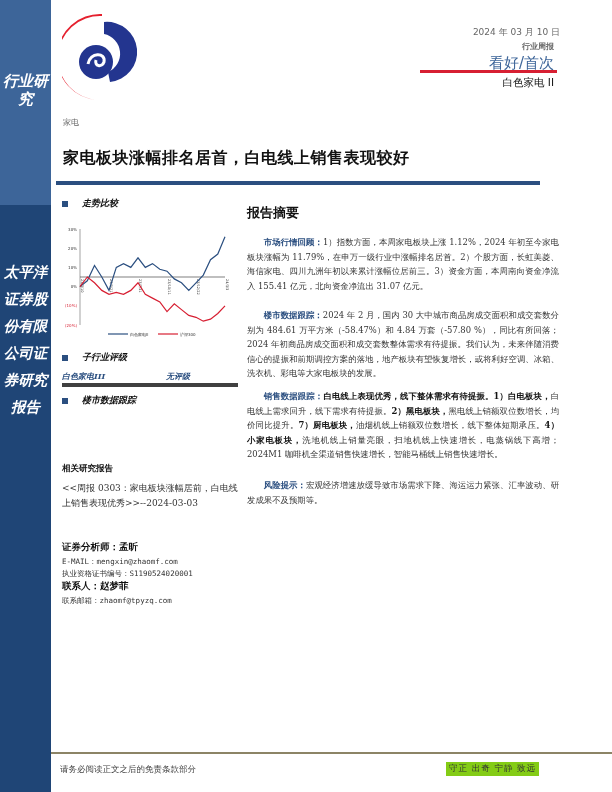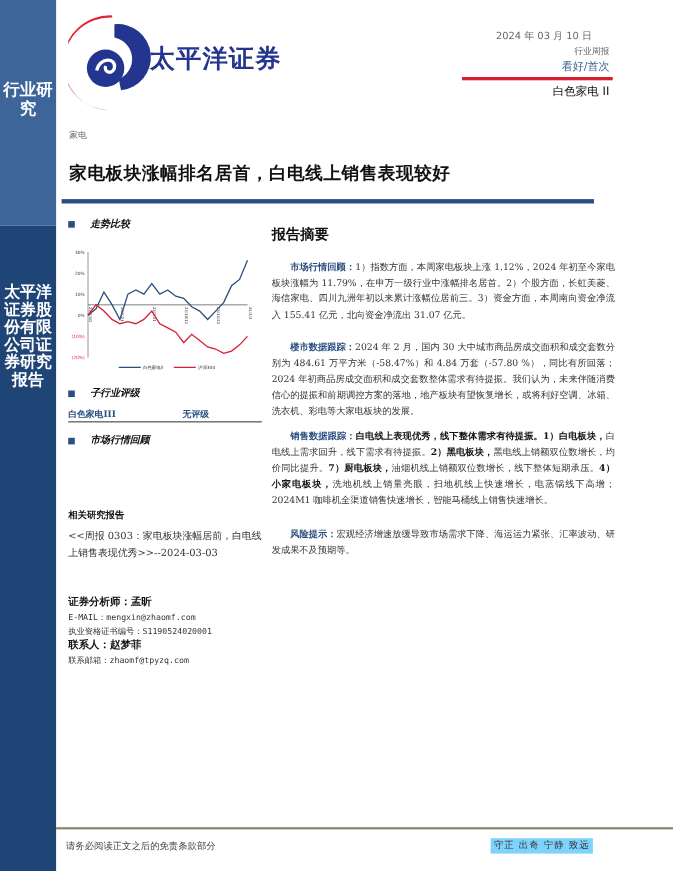--- a/index.html
+++ b/index.html
@@ -1,64 +1,63 @@
 <!DOCTYPE html>
 <html><head>
 <meta charset="utf-8">
 <style>
   html,body{margin:0;padding:0;}
   body{width:612px;height:792px;position:relative;background:#fff;font-family:"DejaVu Serif",serif;color:#222;overflow:hidden;}
   .sidebar-top{position:absolute;left:0;top:0;width:51px;height:205px;background:#3d6599;}
   .sidebar-bot{position:absolute;left:0;top:205px;width:51px;height:587px;background:#1f4576;}
-  .vtext{position:absolute;left:0;width:51px;text-align:center;color:#fff;font-weight:bold;font-size:15px;line-height:18px;word-break:break-all;}
+  .vtext{position:absolute;left:0;width:51px;text-align:center;color:#fff;font-weight:bold;font-size:15px;line-height:18px;word-break:break-all;font-style:italic;}
   .logo{position:absolute;left:62px;top:12px;width:200px;height:90px;}
   .logo-cn{position:absolute;left:136px;top:38px;font-family:"DejaVu Sans",sans-serif;font-weight:bold;color:#23358f;font-size:23px;letter-spacing:1px;}
   .logo-en{position:absolute;left:136px;top:68px;font-family:"DejaVu Sans",sans-serif;color:#23358f;font-size:10.5px;letter-spacing:1.4px;}
-  .hdr-date{position:absolute;right:74px;top:26px;font-family:"DejaVu Sans",sans-serif;font-size:9px;color:#666;}
-  .hdr-type{position:absolute;right:58px;top:41px;font-family:"DejaVu Sans",sans-serif;font-size:8px;color:#666;}
-  .hdr-rating{position:absolute;right:58px;top:54px;font-family:"DejaVu Sans",sans-serif;font-size:10px;color:#3d6599;}
+  .hdr-date{position:absolute;right:52px;top:26px;font-family:"DejaVu Sans",sans-serif;font-size:9px;color:#666;}
+  .hdr-type{position:absolute;right:58px;top:41px;font-family:"DejaVu Sans",sans-serif;font-size:8px;color:#666;font-weight:bold;}
+  .hdr-rating{position:absolute;right:58px;top:54px;font-family:"DejaVu Sans",sans-serif;font-size:15px;color:#3d6599;}
   .hdr-redline{position:absolute;left:420px;top:70px;width:137px;height:3px;background:#d71f32;}
   .hdr-sector{position:absolute;right:58px;top:76px;font-family:"DejaVu Sans",sans-serif;font-size:10.5px;color:#111;}
   .breadcrumb{position:absolute;left:63px;top:117px;font-family:"DejaVu Sans",sans-serif;font-size:8px;color:#666;}
   .title{position:absolute;left:63px;top:148px;font-size:16px;font-weight:bold;color:#111;letter-spacing:0.5px;}
   .title-bar{position:absolute;left:56px;top:181px;width:484px;height:4px;background:#2b4f80;}
   .sec-h{position:absolute;left:62px;font-size:9px;font-weight:bold;font-style:italic;color:#111;}
   .sec-h .sq{display:inline-block;width:6px;height:6px;background:#2b4f80;margin-right:14px;vertical-align:middle;}
   .chart{position:absolute;left:60px;top:222px;width:172px;height:120px;}
-  .rating-row{position:absolute;left:62px;top:371px;width:176px;height:12px;border-bottom:1px solid #404040;font-size:8px;font-weight:bold;color:#2b4f80;}
+  .rating-row{position:absolute;left:62px;top:371px;width:176px;height:12px;border-bottom:4px solid #404040;font-size:8px;font-weight:bold;font-style:italic;color:#2b4f80;}
   .rating-row .c1{position:absolute;left:0;top:0;}
   .rating-row .c2{position:absolute;left:104px;top:0;}
   .related-h{position:absolute;left:62px;top:463px;font-size:8.5px;font-weight:bold;color:#111;}
   .related-body{position:absolute;left:62px;top:481px;width:176px;font-size:9px;line-height:15px;color:#333;}
   .analyst{position:absolute;left:62px;font-family:"DejaVu Sans Mono",monospace;font-size:7.5px;color:#333;}
   .analyst.b{font-family:"DejaVu Serif",serif;font-weight:bold;font-size:9.5px;color:#111;}
   .summary-h{position:absolute;left:247px;top:204px;font-size:13px;font-weight:bold;color:#111;}
   .para{position:absolute;left:247px;width:312px;font-size:8.4px;line-height:14.6px;color:#333;text-indent:2em;text-align:justify;}
   .para .lbl{color:#2b4f80;font-weight:bold;}
   .para b{color:#111;}
   .footer-line{position:absolute;left:51px;top:752px;width:561px;height:2px;background:#8c8466;}
   .footer-left{position:absolute;left:60px;top:764px;font-size:8.5px;color:#444;}
-  .footer-right{position:absolute;left:446px;top:762px;font-size:8.5px;color:#333;background:#7dd3fc;padding:1px 3px;letter-spacing:1px;}
+  .footer-right{position:absolute;left:446px;top:762px;font-size:8.5px;color:#333;background:#84cc16;padding:1px 3px;letter-spacing:1px;}
 </style>
 </head>
 <body>
 
 <div class="sidebar-top"></div>
 <div class="sidebar-bot"></div>
 <div class="vtext" style="top:72px;">行业研究</div>
-<div class="vtext" style="top:258px;font-size:14.5px;line-height:16px;">太平洋证券股份有限公司证券研究报告</div>
+<div class="vtext" style="top:258px;font-size:14.5px;line-height:27px;">太平洋证券股份有限公司证券研究报告</div>
 
 <div class="logo">
   <svg width="80" height="90" viewBox="0 0 80 90">
     <path d="M40 2 A40 40 0 0 0 36 88 A32 32 0 0 1 40 4 Z" fill="#e5202e"></path>
     <path d="M42 10 A28 28 0 0 1 48 70 L46 60 A20 20 0 0 0 42 22 Z" fill="#23358f"></path>
     <circle cx="34" cy="50" r="17" fill="#23358f"></circle>
     <path d="M26 52 C28 40 44 40 42 50 C40 56 32 54 34 48" stroke="#fff" stroke-width="3" fill="none"></path>
   </svg>
-  <div class="logo-cn" style="left:74px;top:26px;">太平洋证券</div>
 </div>
 
 <div class="hdr-date">2024 年 03 月 10 日</div>
 <div class="hdr-type">行业周报</div>
 <div class="hdr-rating">看好/首次</div>
 <div class="hdr-redline"></div>
 <div class="hdr-sector">白色家电 II</div>
 
 <div class="breadcrumb">家电</div>
 <div class="title">家电板块涨幅排名居首，白电线上销售表现较好</div>
@@ -93,21 +92,21 @@
       <line x1="98" x2="118" y1="112" y2="112" stroke="#d71f32" stroke-width="1.2"></line>
       <text x="120" y="113.5" fill="#333">沪深300</text>
     </g>
 </svg>
 
 <div class="sec-h" style="top:351px;"><span class="sq"></span><span>子行业评级</span></div>
 <div class="rating-row">
   <span class="c1">白色家电III</span>
   <span class="c2">无评级</span>
 </div>
-<div class="sec-h" style="top:394px;"><span class="sq"></span><span>市场行情回顾</span></div>
+<div class="sec-h" style="top:394px;"><span class="sq"></span><span>楼市数据跟踪</span></div>
 
 <div class="related-h">相关研究报告</div>
 <div class="related-body">&lt;&lt;周报 0303：家电板块涨幅居前，白电线上销售表现优秀&gt;&gt;--2024-03-03</div>
 
 <div class="analyst b" style="top:541px;">证券分析师：孟昕</div>
 <div class="analyst" style="top:557px;">E-MAIL：mengxin@zhaomf.com</div>
 <div class="analyst" style="top:569px;">执业资格证书编号：S1190524020001</div>
 <div class="analyst b" style="top:580px;">联系人：赵梦菲</div>
 <div class="analyst" style="top:596px;">联系邮箱：zhaomf@tpyzq.com</div>
 

